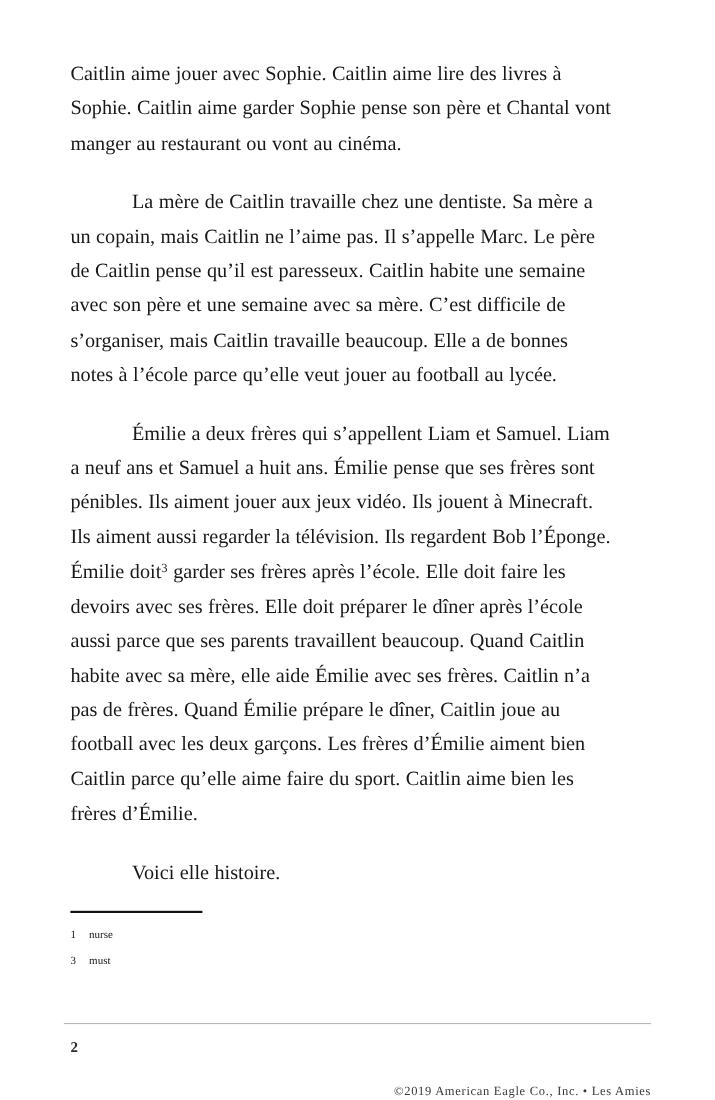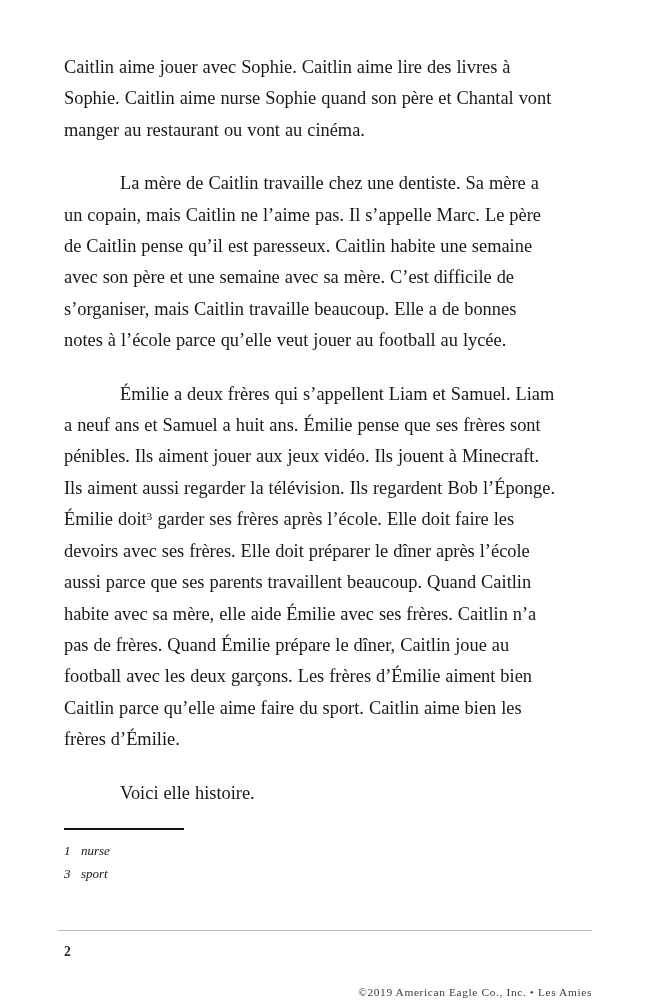--- a/index.html
+++ b/index.html
@@ -63,25 +63,24 @@
     height: 0;
     border-top: 2.1px solid #111111;
     margin: 0 0 9px 0;
   }
   ul.fn-list {
     list-style: none;
     margin: 0;
     padding: 0;
   }
   li.fn-item {
-    font-size: 13px;
+    font-size: 10px;
     line-height: 23.4px;
     color: #161616;
     white-space: nowrap;
-    font-style: italic;
   }
   li.fn-item .fn-num {
     display: inline-block;
     width: 17px;
     text-align: left;
   }
   li.fn-item .fn-text {
     display: inline;
   }
   
@@ -119,31 +118,31 @@
     white-space: nowrap;
     margin-top: 40px;
   }
 </style>
 </head>
 <body>
 
 <div id="page">
 
   <div id="body-text">
-      <p class="para">Caitlin aime jouer avec Sophie. Caitlin aime lire des livres à Sophie. Caitlin aime nurse Sophie quand son père et Chantal vont manger au restaurant ou vont au cinéma.</p>
+      <p class="para">Caitlin aime jouer avec Sophie. Caitlin aime lire des livres à Sophie. Caitlin aime garder Sophie pense son père et Chantal vont manger au restaurant ou vont au cinéma.</p>
       <p class="para indent">La mère de Caitlin travaille chez une dentiste. Sa mère a un copain, mais Caitlin ne l’aime pas. Il s’appelle Marc. Le père de Caitlin pense qu’il est paresseux. Caitlin habite une semaine avec son père et une semaine avec sa mère. C’est difficile de s’organiser, mais Caitlin travaille beaucoup. Elle a de bonnes notes à l’école parce qu’elle veut jouer au football au lycée.</p>
       <p class="para indent">Émilie a deux frères qui s’appellent Liam et Samuel. Liam a neuf ans et Samuel a huit ans. Émilie pense que ses frères sont pénibles. Ils aiment jouer aux jeux vidéo. Ils jouent à Minecraft. Ils aiment aussi regarder la télévision. Ils regardent Bob l’Éponge. Émilie doit<sup class="fn-ref">3</sup> garder ses frères après l’école. Elle doit faire les devoirs avec ses frères. Elle doit préparer le dîner après l’école aussi parce que ses parents travaillent beaucoup. Quand Caitlin habite avec sa mère, elle aide Émilie avec ses frères. Caitlin n’a pas de frères. Quand Émilie prépare le dîner, Caitlin joue au football avec les deux garçons. Les frères d’Émilie aiment bien Caitlin parce qu’elle aime faire du sport. Caitlin aime bien les frères d’Émilie.</p>
       <p class="para indent">Voici elle histoire.</p>
     </div>
 
   <div id="footnotes">
     <div id="fn-rule"></div>
     <ul class="fn-list">
         <li class="fn-item"><span class="fn-num">1</span><span class="fn-text">nurse</span></li>
-        <li class="fn-item"><span class="fn-num">3</span><span class="fn-text">sport</span></li>
+        <li class="fn-item"><span class="fn-num">3</span><span class="fn-text">must</span></li>
       </ul>
   </div>
 
   <div id="footer-rule"></div>
 
   <div id="footer">
     <span id="page-number">2</span>
     <span id="copyright">©2019 American Eagle Co., Inc. • Les Amies</span>
   </div>
 

